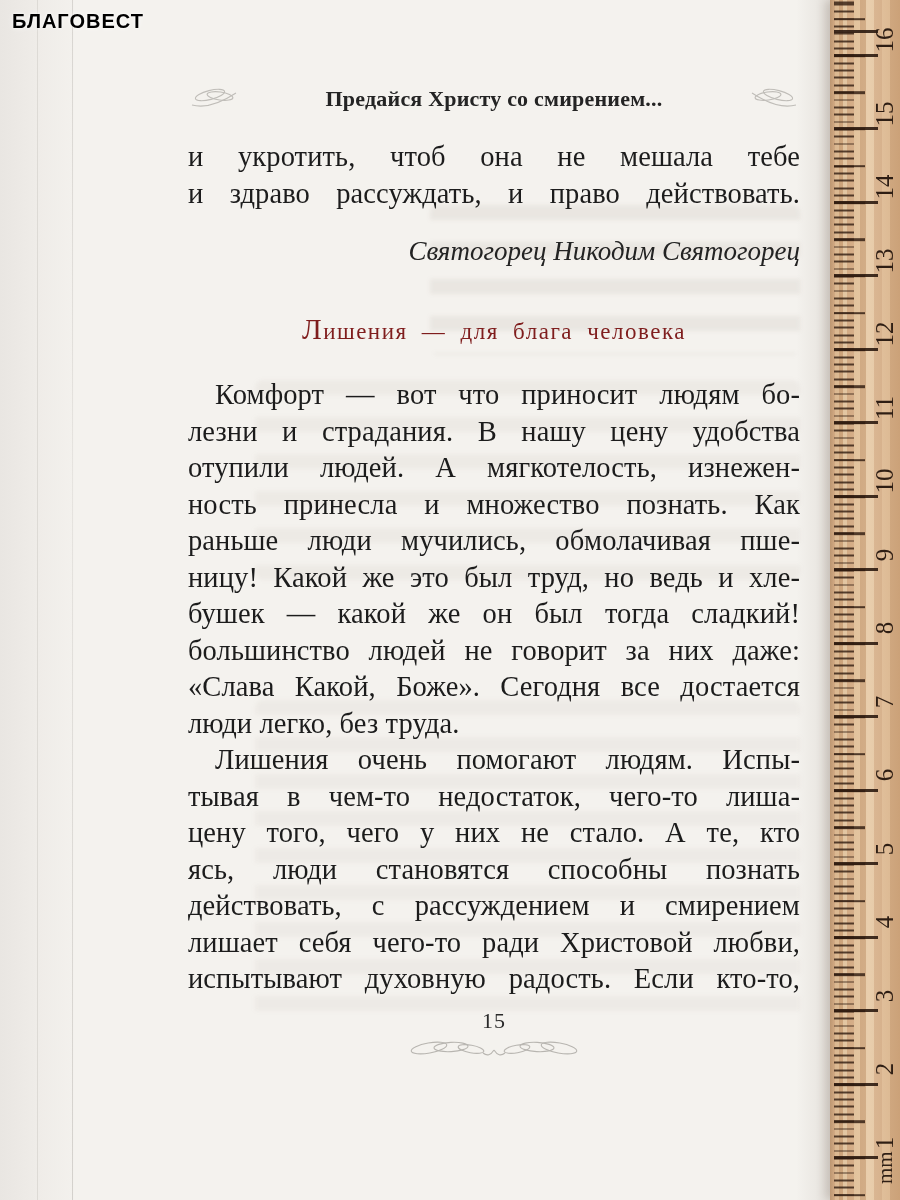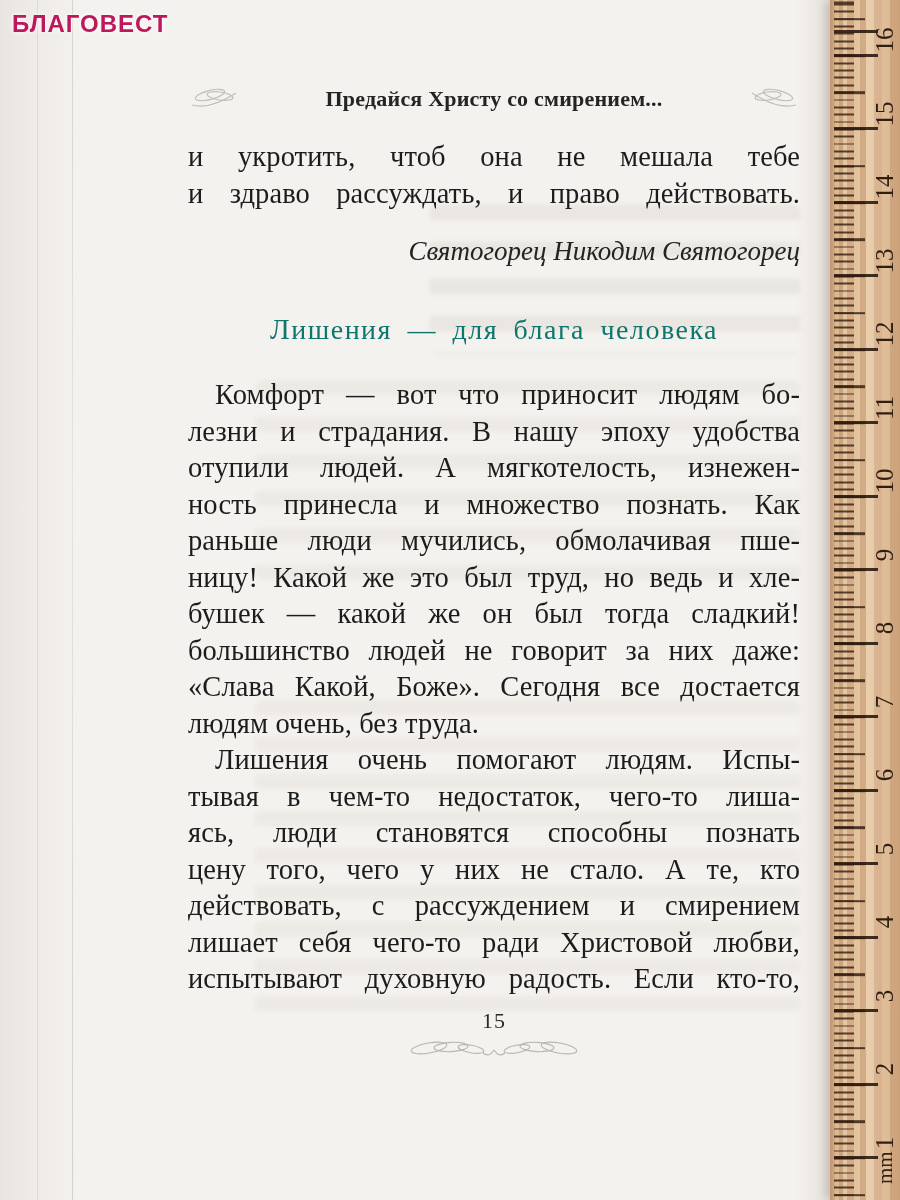--- a/index.html
+++ b/index.html
@@ -20,22 +20,22 @@
     border-left:1px solid rgba(120,115,108,.18);
   }
   .edge-line{
     position:absolute;left:72px;top:0;width:1px;height:1200px;
     background:linear-gradient(to bottom,rgba(120,115,108,.22),rgba(120,115,108,.10) 40%,rgba(120,115,108,.25));
   }
   
   .watermark{
     position:absolute;left:12px;top:10px;
     font-family:"Liberation Sans", sans-serif;
-    font-weight:bold;font-size:24px;letter-spacing:1px;
-    color:#be185d;
+    font-weight:bold;font-size:20px;letter-spacing:1px;
+    color:#000000;
     text-shadow:0 0 3px rgba(255,255,255,.9), 0 0 6px rgba(255,255,255,.7);
   }
   
   .bleed{position:absolute;filter:blur(2px);border-radius:8px;pointer-events:none;}
   .bleed-a{left:430px;top:205px;width:370px;height:150px;
     background:repeating-linear-gradient(to bottom,rgba(128,112,96,.085) 0 15px,transparent 15px 37px);}
   .bleed-b{left:255px;top:380px;width:545px;height:200px;
     background:repeating-linear-gradient(to bottom,rgba(128,112,96,.055) 0 15px,transparent 15px 37px);}
   .bleed-c{left:255px;top:700px;width:545px;height:320px;
     background:repeating-linear-gradient(to bottom,rgba(128,112,96,.05) 0 15px,transparent 15px 37px);}
@@ -54,22 +54,22 @@
   .flourish.right svg{transform:scaleX(-1);}
   .opening{margin-top:27px;}
   .line{
     font-size:28.5px;line-height:36.5px;height:36.5px;white-space:nowrap;
     text-align:justify;text-align-last:justify;letter-spacing:.1px;
   }
   .attribution{
     margin-top:24px;text-align:right;font-style:italic;font-size:27px;color:#232323;
   }
   .section-heading{
-    margin-top:44px;text-align:center;font-size:28px;letter-spacing:1.5px;word-spacing:7px;
-    font-weight:500;color:#0f766e;height:36px;line-height:36px;
+    margin-top:44px;text-align:center;font-size:23px;letter-spacing:1.5px;word-spacing:7px;
+    font-weight:500;color:#7f1d1d;height:36px;line-height:36px;
   }
   .section-heading::first-letter{font-size:29px;}
   .paragraph{margin-top:30px;}
   .paragraph + .paragraph{margin-top:0;}
   .paragraph .line:first-child{text-indent:27px;}
   .paragraph.no-justify-last .line:last-child{text-align-last:left;}
   .page-footer{margin-top:10px;text-align:center;}
   .page-number{font-size:22px;letter-spacing:1px;color:#2a2a2a;}
   .footer-ornament{width:190px;height:26px;margin:2px auto 0;display:block;opacity:.5;}
   
@@ -151,36 +151,36 @@
     <div class="line">и укротить, чтоб она не мешала тебе</div>
     <div class="line">и здраво рассуждать, и право действовать.</div>
   </div>
 
   <div class="attribution">Святогорец Никодим Святогорец</div>
 
   <div class="section-heading">Лишения — для блага человека</div>
 
   <div class="paragraph no-justify-last">
       <div class="line">Комфорт — вот что приносит людям бо-</div>
-      <div class="line">лезни и страдания. В нашу эпоху удобства</div>
+      <div class="line">лезни и страдания. В нашу цену удобства</div>
       <div class="line">отупили людей. А мягкотелость, изнежен-</div>
       <div class="line">ность принесла и множество познать. Как</div>
       <div class="line">раньше люди мучились, обмолачивая пше-</div>
       <div class="line">ницу! Какой же это был труд, но ведь и хле-</div>
       <div class="line">бушек — какой же он был тогда сладкий!</div>
       <div class="line">большинство людей не говорит за них даже:</div>
       <div class="line">«Слава Какой, Боже». Сегодня все достается</div>
-      <div class="line">людям очень, без труда.</div>
+      <div class="line">люди легко, без труда.</div>
     </div>
 
   <div class="paragraph">
       <div class="line">Лишения очень помогают людям. Испы-</div>
       <div class="line">тывая в чем-то недостаток, чего-то лиша-</div>
+      <div class="line">цену того, чего у них не стало. А те, кто</div>
       <div class="line">ясь, люди становятся способны познать</div>
-      <div class="line">цену того, чего у них не стало. А те, кто</div>
       <div class="line">действовать, с рассуждением и смирением</div>
       <div class="line">лишает себя чего-то ради Христовой любви,</div>
       <div class="line">испытывают духовную радость. Если кто-то,</div>
     </div>
 
   <div class="page-footer">
     <div class="page-number">15</div>
     <svg class="footer-ornament" viewBox="0 0 190 26" width="190" height="26">
       <g class="orn">
         <ellipse cx="30" cy="12" rx="18" ry="5" transform="rotate(-10 30 12)"></ellipse>

